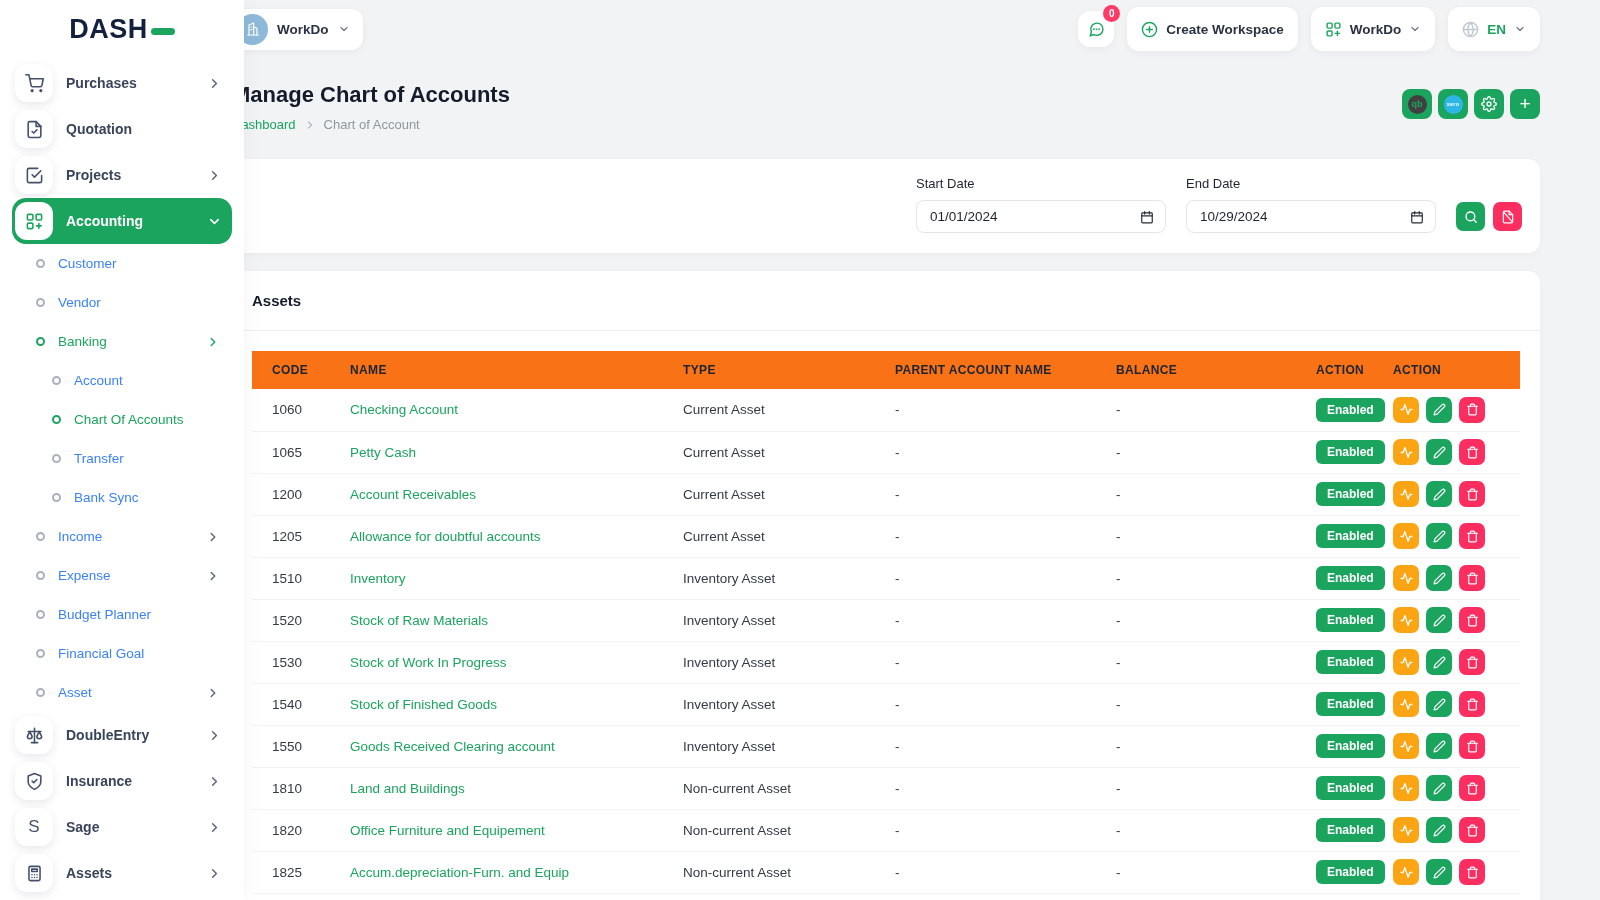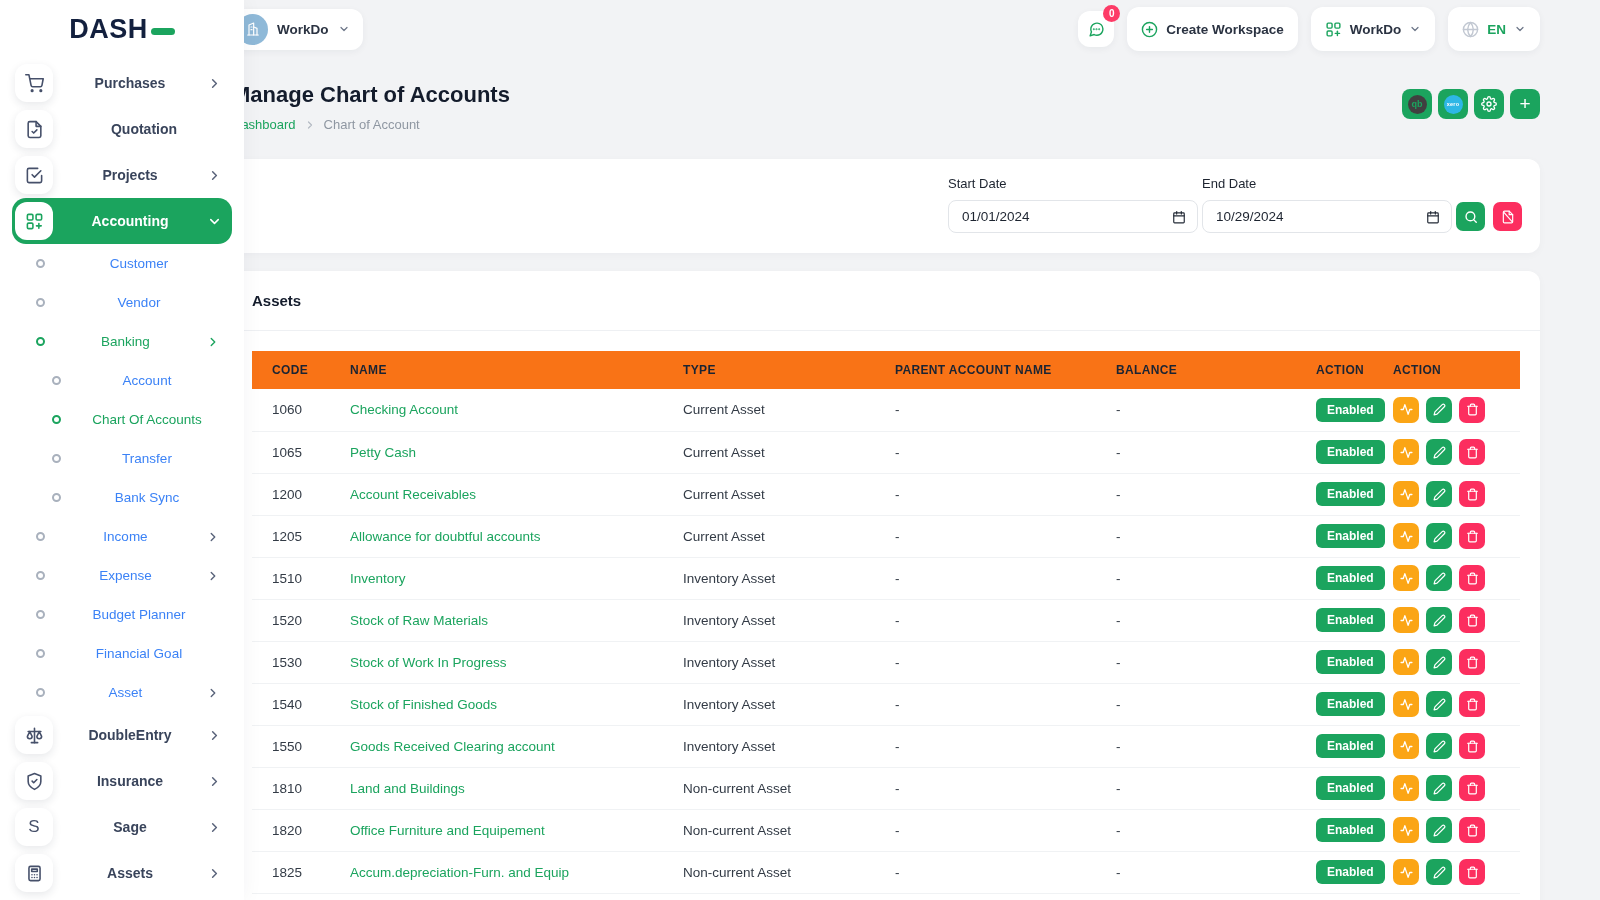--- a/index.html
+++ b/index.html
@@ -16,21 +16,21 @@
   .i12{width:12px;height:12px;}
 
   
   .sidebar{
     position:absolute; left:0; top:0; width:244px; height:900px;
     background:#ffffff; box-shadow:0 0 20px rgba(20,30,55,.05); z-index:5;
   }
   .logo-row{ height:58px; display:flex; align-items:center; justify-content:center; gap:3px;}
   .logo-text{ font-size:27px; font-weight:800; letter-spacing:.5px; color:#13203e; }
   .logo-dash{ width:24px; height:7px; border-radius:4px; background:#1ba45e; margin-top:4px;}
-  .nav{ padding:2px 12px 0;text-align:center; }
+  .nav{ padding:2px 12px 0; }
   .nav-item{
     display:flex; align-items:center; gap:13px; height:46px;
     padding:0 10px 0 3px; border-radius:14px; cursor:pointer; color:#39445b;
   }
   .icon-box{
     width:38px; height:38px; border-radius:12px; background:#fff; flex:none;
     box-shadow:0 3px 9px rgba(25,35,60,.10);
     display:flex; align-items:center; justify-content:center; color:#46506a;
   }
   .nav-item .label{ flex:1; font-size:14px; font-weight:600; }
@@ -101,21 +101,21 @@
   }
   .qb-circle{ width:19px; height:19px; border-radius:50%; background:#404040; color:#1ba45e;
     font-size:9px; font-weight:800; display:flex; align-items:center; justify-content:center; }
   .xero-circle{ width:19px; height:19px; border-radius:50%; background:#2eb7e6; color:#fff;
     font-size:5.5px; font-weight:700; display:flex; align-items:center; justify-content:center; letter-spacing:.2px; }
   .plus-glyph{ font-size:19px; font-weight:500; line-height:1; margin-top:-2px; }
 
   
   .filter-card{
     margin-top:27px; background:#fff; border-radius:12px; padding:17px 18px 20px;
-    display:flex; justify-content:flex-end; align-items:flex-end; gap:4px;
+    display:flex; justify-content:flex-end; align-items:flex-end; gap:20px;
     box-shadow:0 2px 8px rgba(20,30,55,.03);
   }
   .fgroup{ width:250px; }
   .fgroup label{ display:block; font-size:13px; color:#1d2430; margin-bottom:9px; }
   .date-input{
     height:33px; border:1px solid #e2e5e9; border-radius:8px; background:#fff;
     display:flex; align-items:center; justify-content:space-between; padding:0 11px 0 13px;
     font-size:13.5px; color:#1d2430; cursor:text;
   }
   .date-input .cal{ color:#232a36; }

